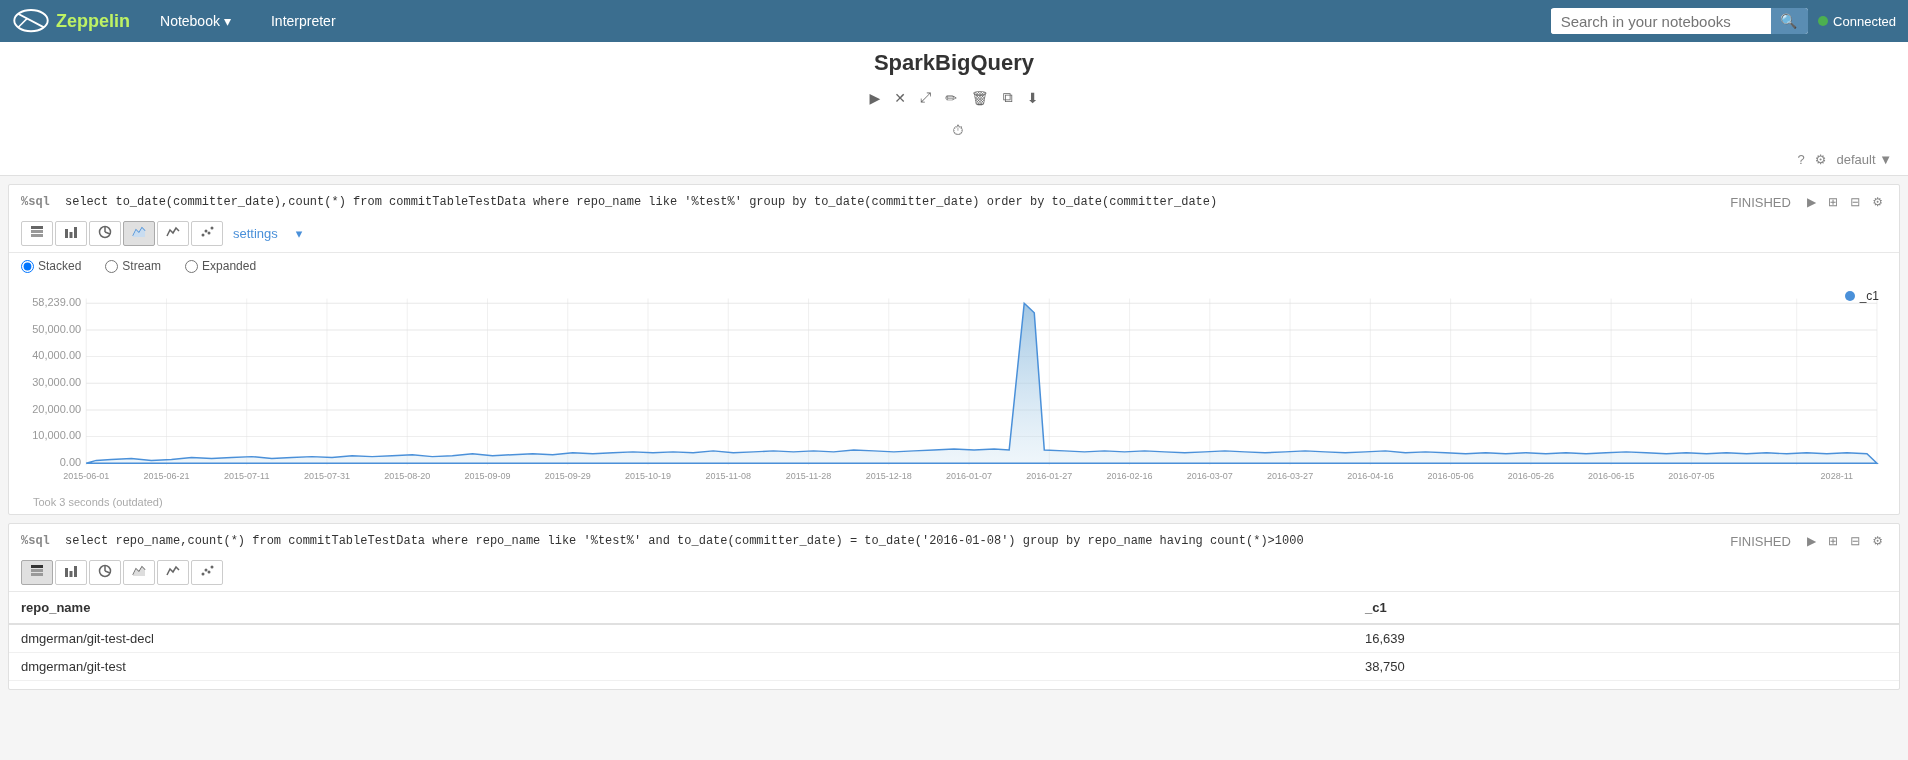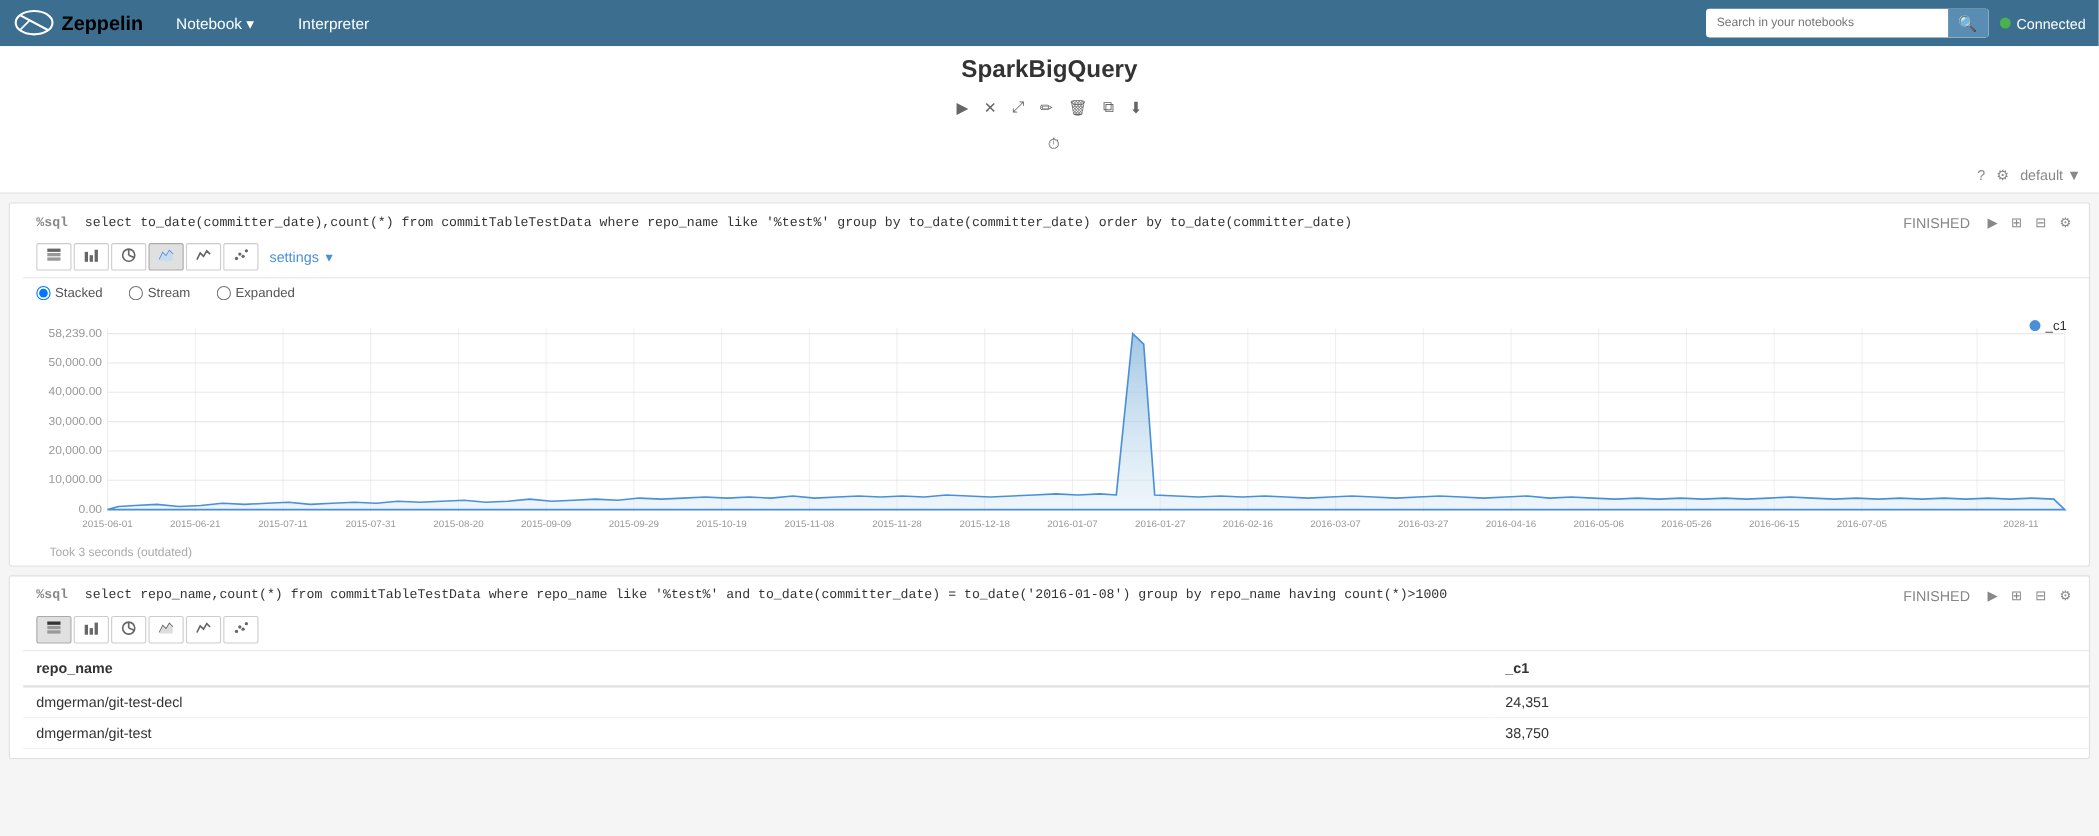--- a/index.html
+++ b/index.html
@@ -49,21 +49,21 @@
       display: flex;
       align-items: center;
       background: white;
       border-radius: 3px;
       overflow: hidden;
     }
     .search-input {
       border: none;
       outline: none;
       padding: 4px 10px;
-      font-size: 11px;
+      font-size: 15px;
       width: 220px;
       color: #333;
     }
     .search-btn {
       background: #5a8db3;
       border: none;
       color: white;
       padding: 5px 10px;
       cursor: pointer;
       font-size: 14px;
@@ -121,21 +121,20 @@
       color: #888;
       font-size: 13px;
     }
 
     
     .paragraph {
       background: white;
       margin: 8px;
       border: 1px solid #e0e0e0;
       border-radius: 2px;
-      padding-left: 12px;
     }
     .paragraph-code {
       padding: 8px 12px;
       font-family: 'Courier New', monospace;
       font-size: 12px;
       color: #333;
       background: #fafafa;
       border-bottom: 1px solid #e8e8e8;
     }
     .para-label {
@@ -182,21 +181,21 @@
       background: #e0e0e0;
       border-color: #aaa;
     }
     .settings-link {
       color: #4a90d9;
       text-decoration: none;
       font-size: 13px;
       margin-left: 8px;
       display: flex;
       align-items: center;
-      gap: 6px;
+      gap: 18px;
     }
 
     
     .radio-group {
       display: flex;
       align-items: center;
       gap: 24px;
       padding: 6px 12px;
     }
     .radio-label {
@@ -265,21 +264,21 @@
 </head>
 <body>
 
 <nav class="navbar">
   <div class="navbar-brand">
     <svg class="zeppelin-logo" viewBox="0 0 50 35">
       <ellipse cx="25" cy="17" rx="22" ry="14" fill="none" stroke="white" stroke-width="2.5"></ellipse>
       <path d="M8 8 L42 26" stroke="white" stroke-width="2.5"></path>
       <path d="M8 26 L20 14" stroke="white" stroke-width="2"></path>
     </svg>
-    <span style="font-size:18px;font-weight:bold;color:#000000;">Zeppelin</span>
+    <span style="font-size:18px;font-weight:bold;color:#bef264;">Zeppelin</span>
   </div>
   <div class="navbar-links">
     <a class="nav-link" href="#">
       <span>Notebook</span>
       <span>▾</span>
     </a>
     <a class="nav-link" href="#">
       <span>Interpreter</span>
     </a>
   </div>
@@ -539,21 +538,21 @@
     <table class="result-table">
       <thead>
         <tr>
           <th>repo_name</th>
           <th>_c1</th>
         </tr>
       </thead>
       <tbody>
         <tr class="table-row">
           <td>dmgerman/git-test-decl</td>
-          <td>24,351</td>
+          <td>16,639</td>
         </tr>
         <tr class="table-row">
           <td>dmgerman/git-test</td>
           <td>38,750</td>
         </tr>
       </tbody>
     </table>
   </div>
 </div>
 

